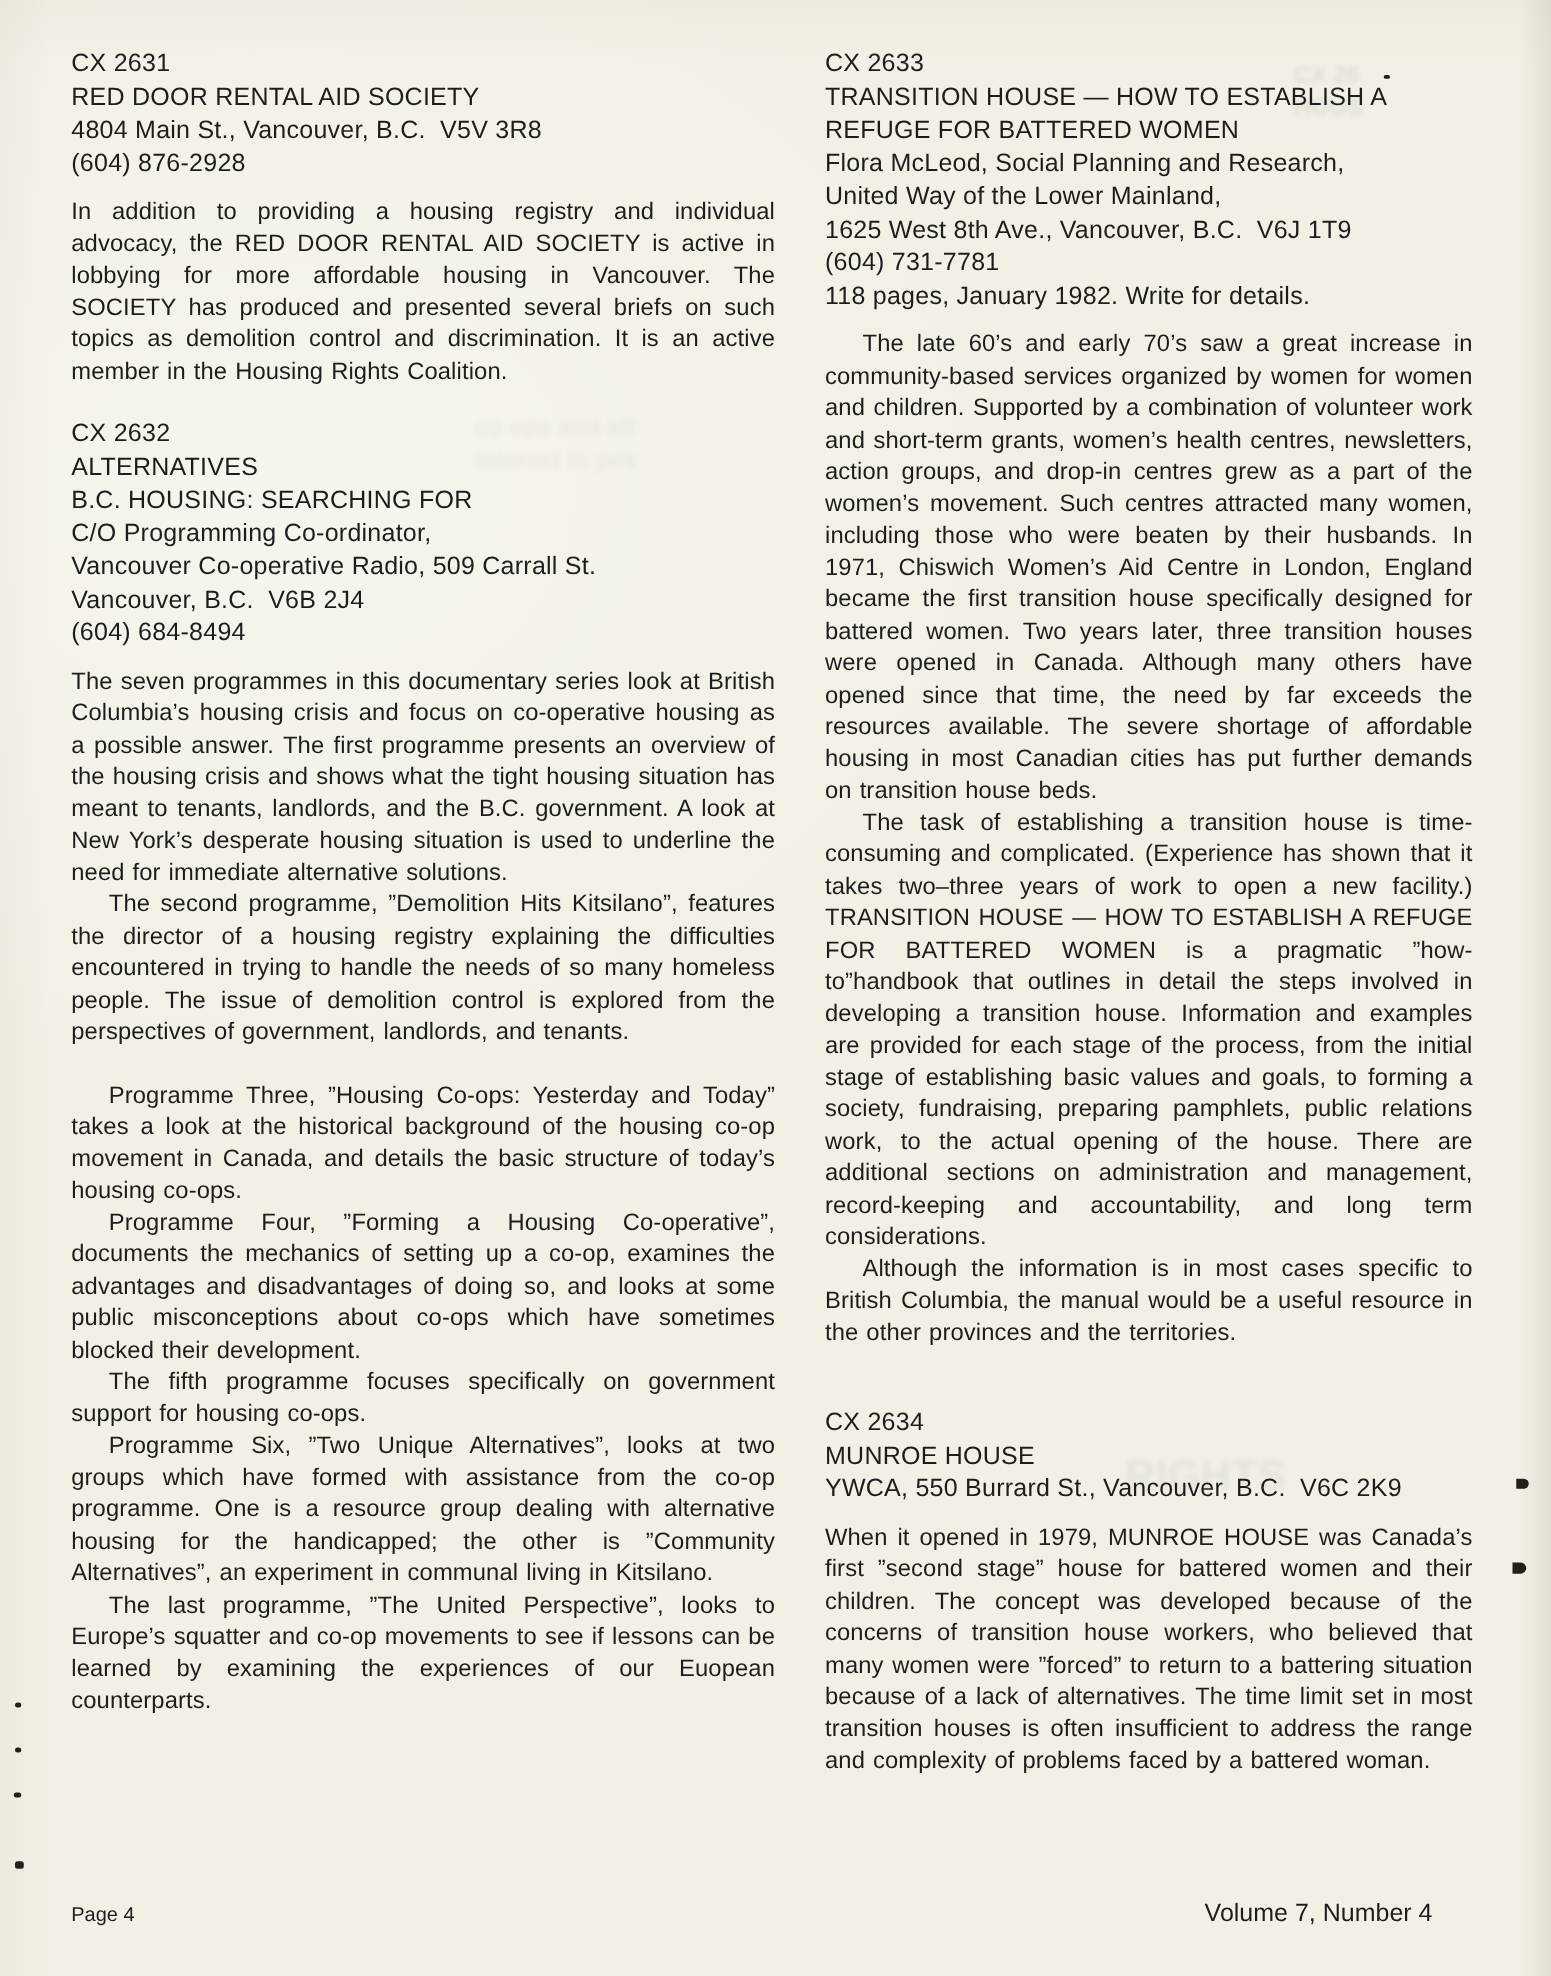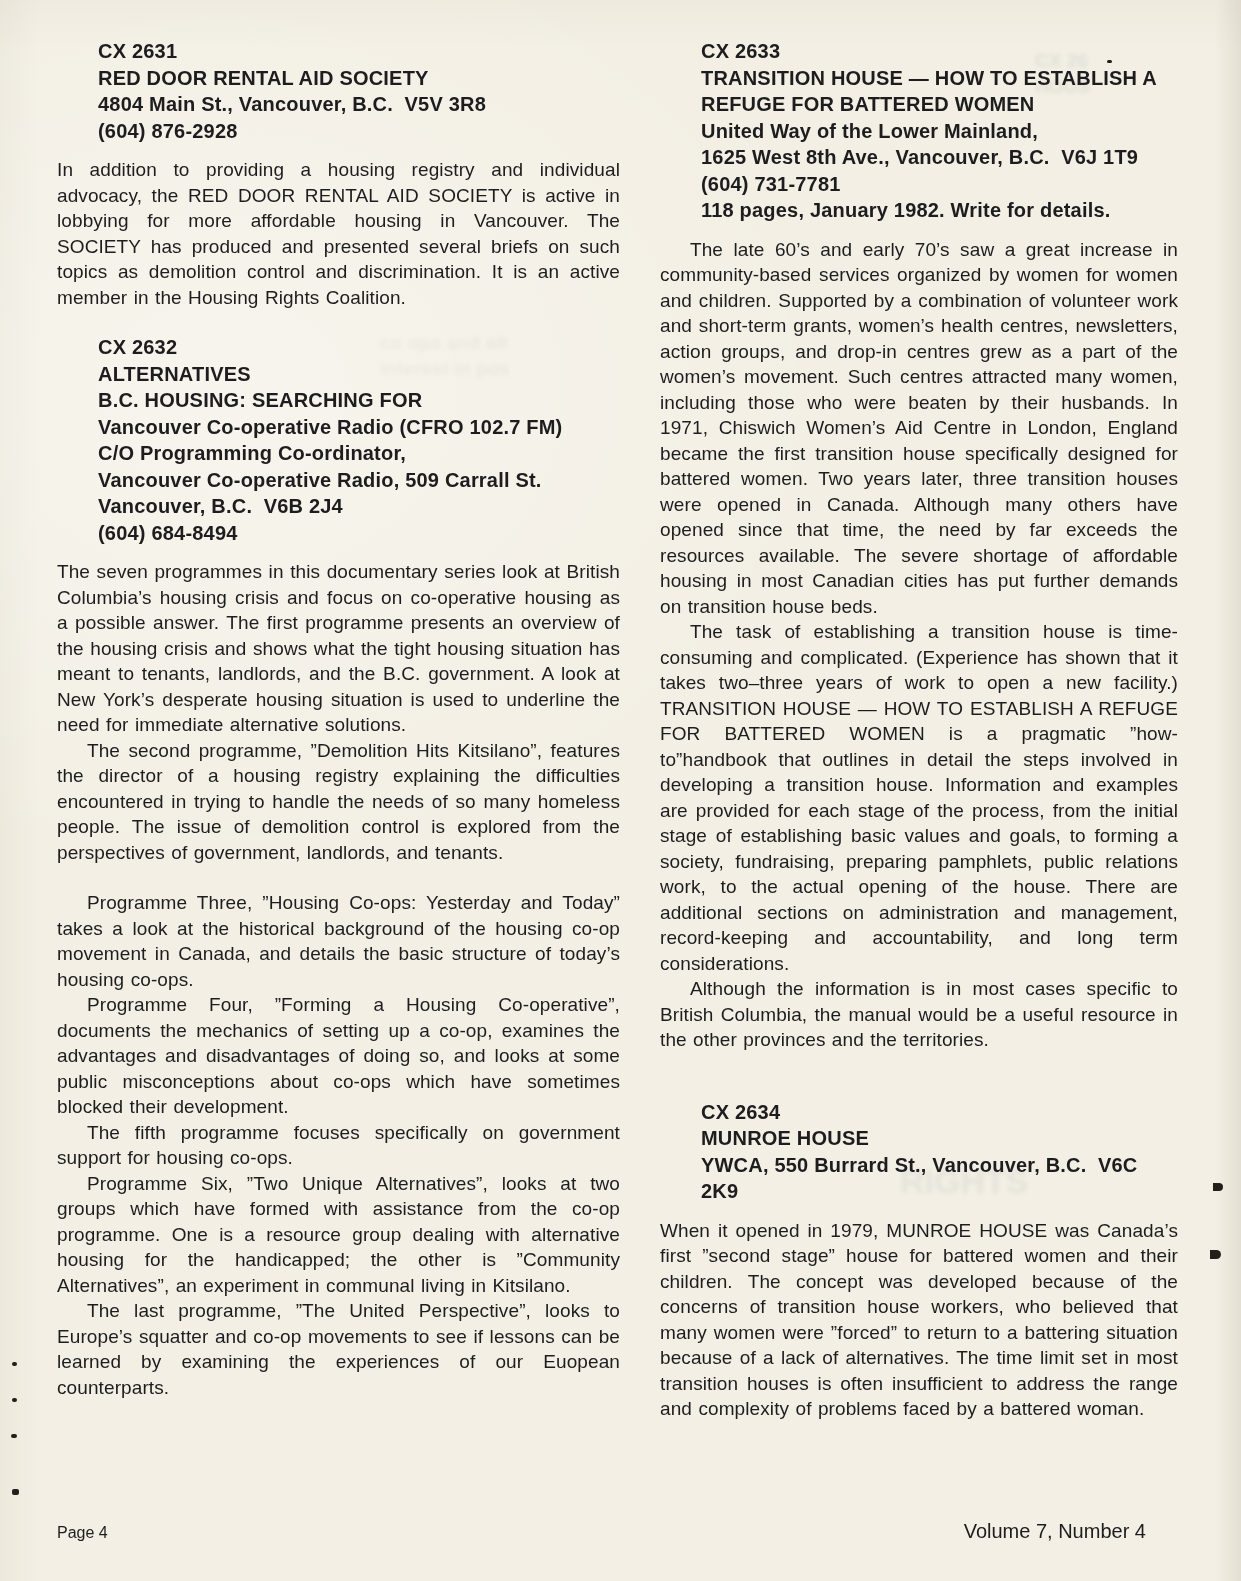--- a/index.html
+++ b/index.html
@@ -29,21 +29,21 @@
     position:absolute; top:38px; left:57px;
     display:flex; gap:40px;
   }
   .col { display:block; }
   .col-left  { width:563px; }
   .col-right { width:518px; }
   .entry { margin-top:24px; }
   .entry:first-child { margin-top:0; }
   .entry.extra-gap { margin-top:46px; }
   .entry-header { font-weight:700; font-size:20px; line-height:26.5px; letter-spacing:0.2px; }
-  .entry-id, .entry-title-line, .entry-meta-line { font-weight:700;margin-left:41px; }
+  .entry-id, .entry-title-line, .entry-meta-line { font-weight:400; }
   .entry-body { margin-top:13px; }
   .entry-body p {
     margin:0; font-size:19px; line-height:25.5px;
     text-align:justify; letter-spacing:0.1px;
     word-spacing:1px;
   }
   .entry-body p.indent { text-indent:30px; }
   .entry-body p.gap-before { margin-top:25px; }
   .footer-left {
     position:absolute; left:57px; top:1520px;
@@ -84,21 +84,20 @@
         </div>
         <div class="entry-body">
           <p>In addition to providing a housing registry and individual advocacy, the RED DOOR RENTAL AID SOCIETY is active in lobbying for more affordable housing in Vancouver. The SOCIETY has produced and presented several briefs on such topics as demolition control and discrimination. It is an active member in the Housing Rights Coalition.</p>
         </div>
       </section>
       <section class="entry">
         <div class="entry-header">
           <div class="entry-id">CX 2632</div>
           <div class="entry-title-line">ALTERNATIVES</div>
           <div class="entry-title-line">B.C. HOUSING: SEARCHING FOR</div>
-          <div class="entry-meta-line">Vancouver Co-operative Radio (CFRO 102.7 FM)</div>
           <div class="entry-meta-line">C/O Programming Co-ordinator,</div>
           <div class="entry-meta-line">Vancouver Co-operative Radio, 509 Carrall St.</div>
           <div class="entry-meta-line">Vancouver, B.C.&nbsp; V6B 2J4</div>
           <div class="entry-meta-line">(604) 684-8494</div>
         </div>
         <div class="entry-body">
           <p>The seven programmes in this documentary series look at British Columbia’s housing crisis and focus on co-operative housing as a possible answer. The first programme presents an overview of the housing crisis and shows what the tight housing situation has meant to tenants, landlords, and the B.C. government. A look at New York’s desperate housing situation is used to underline the need for immediate alternative solutions.</p>
           <p class="indent">The second programme, ”Demolition Hits Kitsilano”, features the director of a housing registry explaining the difficulties encountered in trying to handle the needs of so many homeless people. The issue of demolition control is explored from the perspectives of government, landlords, and tenants.</p>
           <p class="indent gap-before">Programme Three, ”Housing Co-ops: Yesterday and Today” takes a look at the historical background of the housing co-op movement in Canada, and details the basic structure of today’s housing co-ops.</p>
           <p class="indent">Programme Four, ”Forming a Housing Co-operative”, documents the mechanics of setting up a co-op, examines the advantages and disadvantages of doing so, and looks at some public misconceptions about co-ops which have sometimes blocked their development.</p>
@@ -107,20 +106,21 @@
           <p class="indent">The last programme, ”The United Perspective”, looks to Europe’s squatter and co-op movements to see if lessons can be learned by examining the experiences of our Euopean counterparts.</p>
         </div>
       </section>
     </div>
   <div class="col col-right" id="col-right">
       <section class="entry">
         <div class="entry-header">
           <div class="entry-id">CX 2633</div>
           <div class="entry-title-line">TRANSITION HOUSE — HOW TO ESTABLISH A</div>
           <div class="entry-title-line">REFUGE FOR BATTERED WOMEN</div>
+          <div class="entry-meta-line">Flora McLeod, Social Planning and Research,</div>
           <div class="entry-meta-line">United Way of the Lower Mainland,</div>
           <div class="entry-meta-line">1625 West 8th Ave., Vancouver, B.C.&nbsp; V6J 1T9</div>
           <div class="entry-meta-line">(604) 731-7781</div>
           <div class="entry-meta-line">118 pages, January 1982. Write for details.</div>
         </div>
         <div class="entry-body">
           <p class="indent">The late 60’s and early 70’s saw a great increase in community-based services organized by women for women and children. Supported by a combination of volunteer work and short-term grants, women’s health centres, newsletters, action groups, and drop-in centres grew as a part of the women’s movement. Such centres attracted many women, including those who were beaten by their husbands. In 1971, Chiswich Women’s Aid Centre in London, England became the first transition house specifically designed for battered women. Two years later, three transition houses were opened in Canada. Although many others have opened since that time, the need by far exceeds the resources available. The severe shortage of affordable housing in most Canadian cities has put further demands on transition house beds.</p>
           <p class="indent">The task of establishing a transition house is time-consuming and complicated. (Experience has shown that it takes two–three years of work to open a new facility.) TRANSITION HOUSE — HOW TO ESTABLISH A REFUGE FOR BATTERED WOMEN is a pragmatic ”how-to”handbook that outlines in detail the steps involved in developing a transition house. Information and examples are provided for each stage of the process, from the initial stage of establishing basic values and goals, to forming a society, fundraising, preparing pamphlets, public relations work, to the actual opening of the house. There are additional sections on administration and management, record-keeping and accountability, and long term considerations.</p>
           <p class="indent">Although the information is in most cases specific to British Columbia, the manual would be a useful resource in the other provinces and the territories.</p>
         </div>

